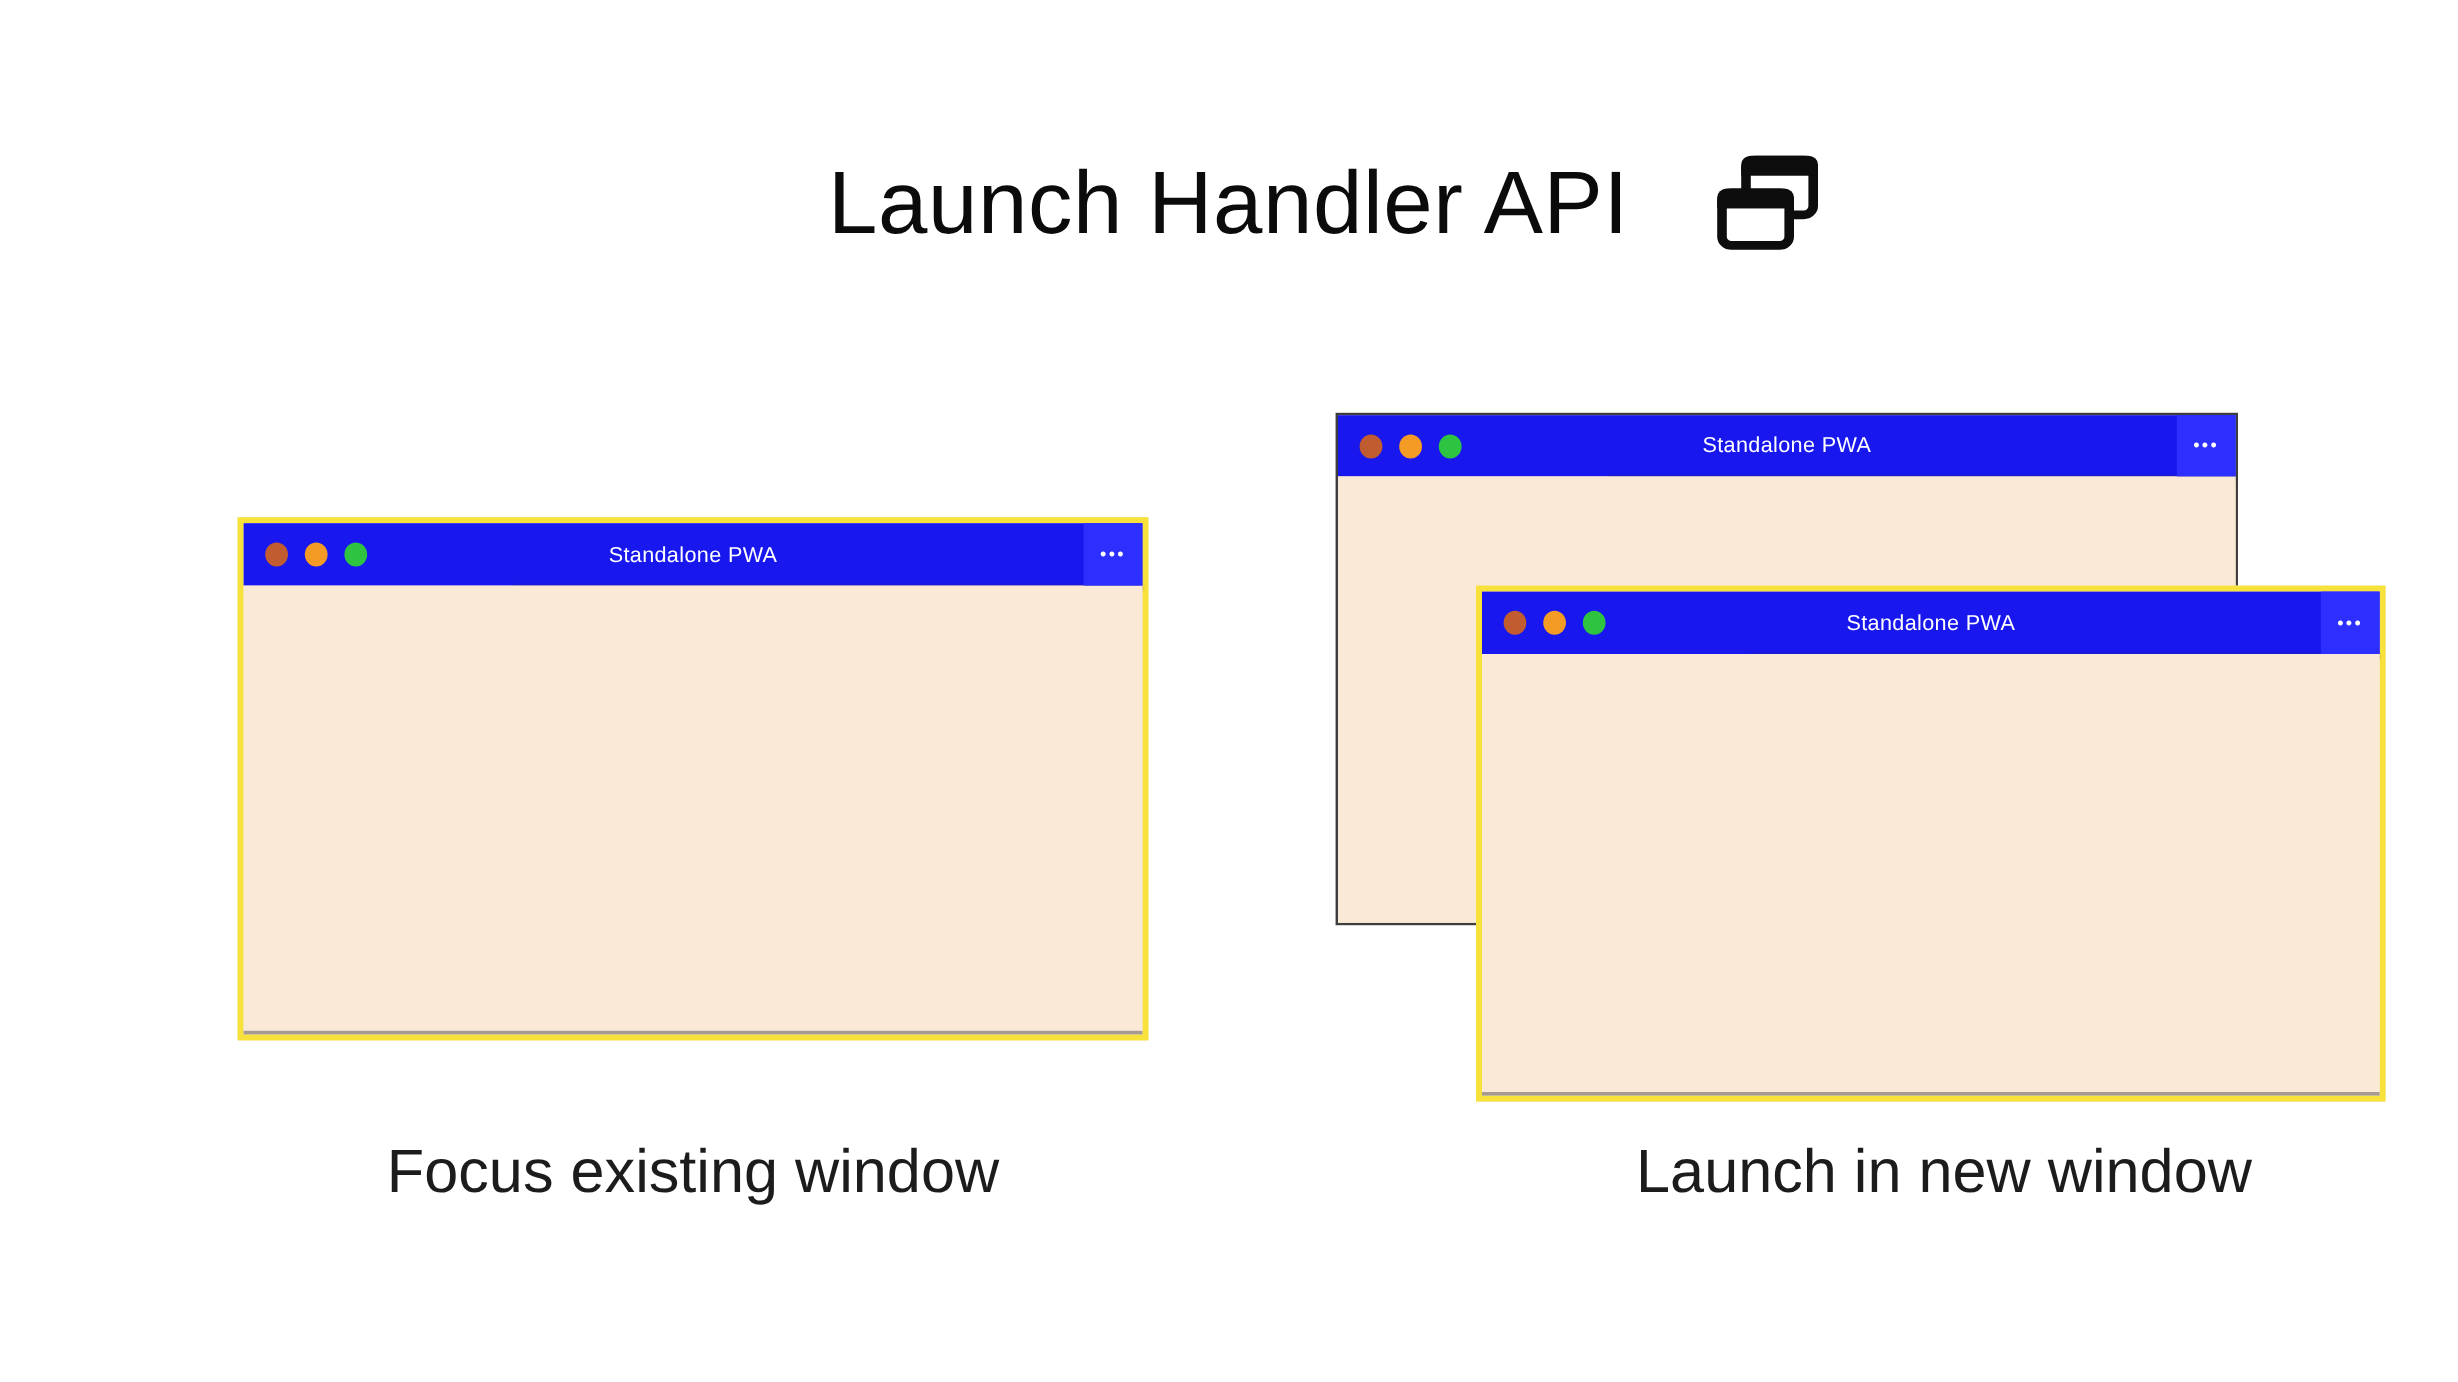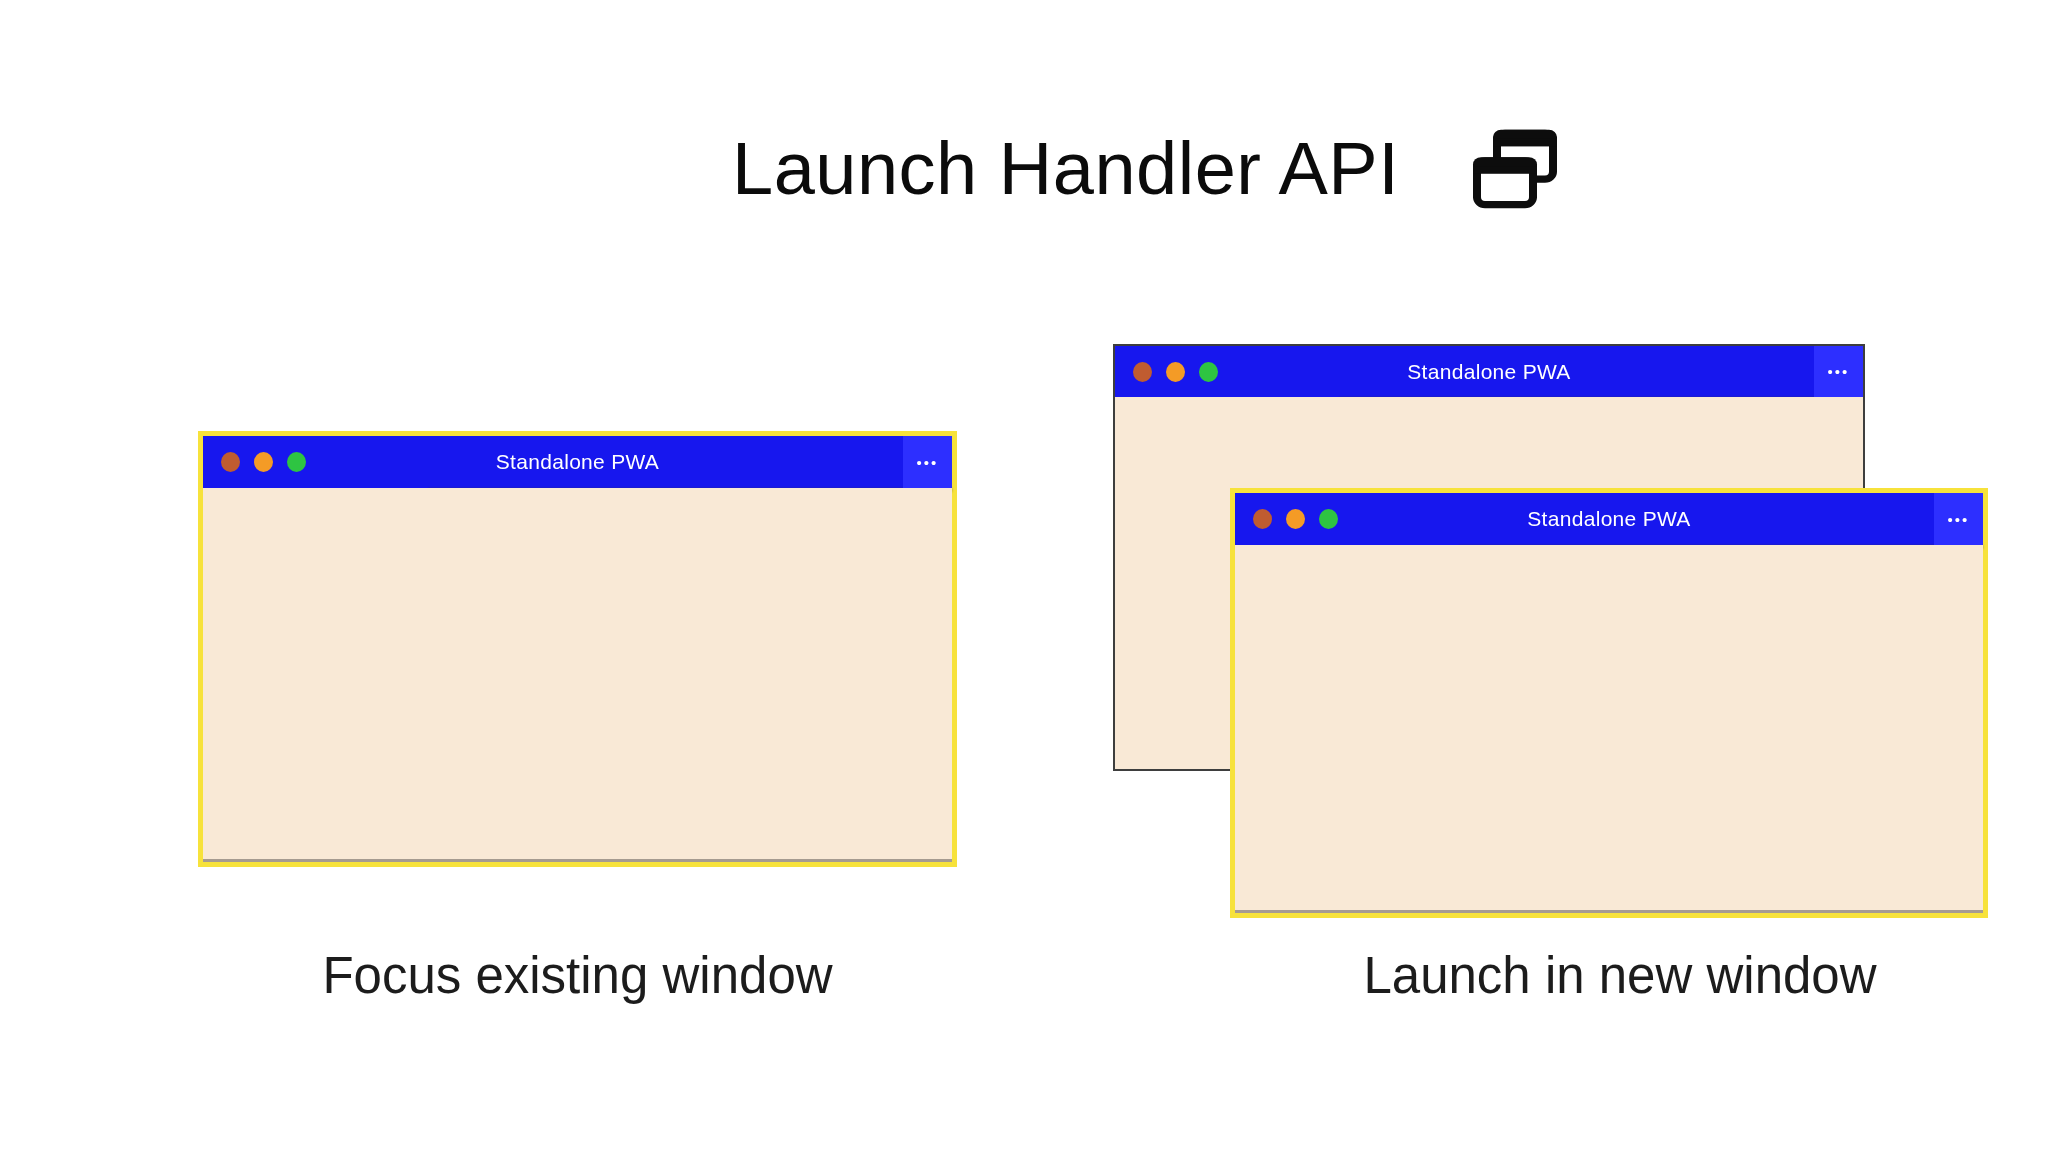--- a/index.html
+++ b/index.html
@@ -12,21 +12,21 @@
     position: relative;
     width: 2048px;
     height: 1152px;
     background: #ffffff;
     overflow: hidden;
   }
 
   
   .header {
     position: absolute;
-    left: 732px;
+    left: 690px;
     top: 128px;
     display: flex;
     align-items: center;
     gap: 70px;
   }
   .header h1 {
     margin: 0;
     font-size: 74px;
     font-weight: 400;
     color: #0b0b0b;
@@ -94,21 +94,21 @@
   .dot.close    { background: #c05c30; }
   .dot.minimize { background: #f49b26; }
   .dot.maximize { background: #2ec442; }
 
   .bar-title {
     position: absolute;
     left: 0;
     right: 0;
     text-align: center;
     color: #ffffff;
-    font-size: 21px;
+    font-size: 18px;
     font-weight: 400;
     letter-spacing: 0.3px;
   }
 
   .menu-btn {
     position: absolute;
     right: 0;
     top: 0;
     bottom: 0;
     width: 49px;

